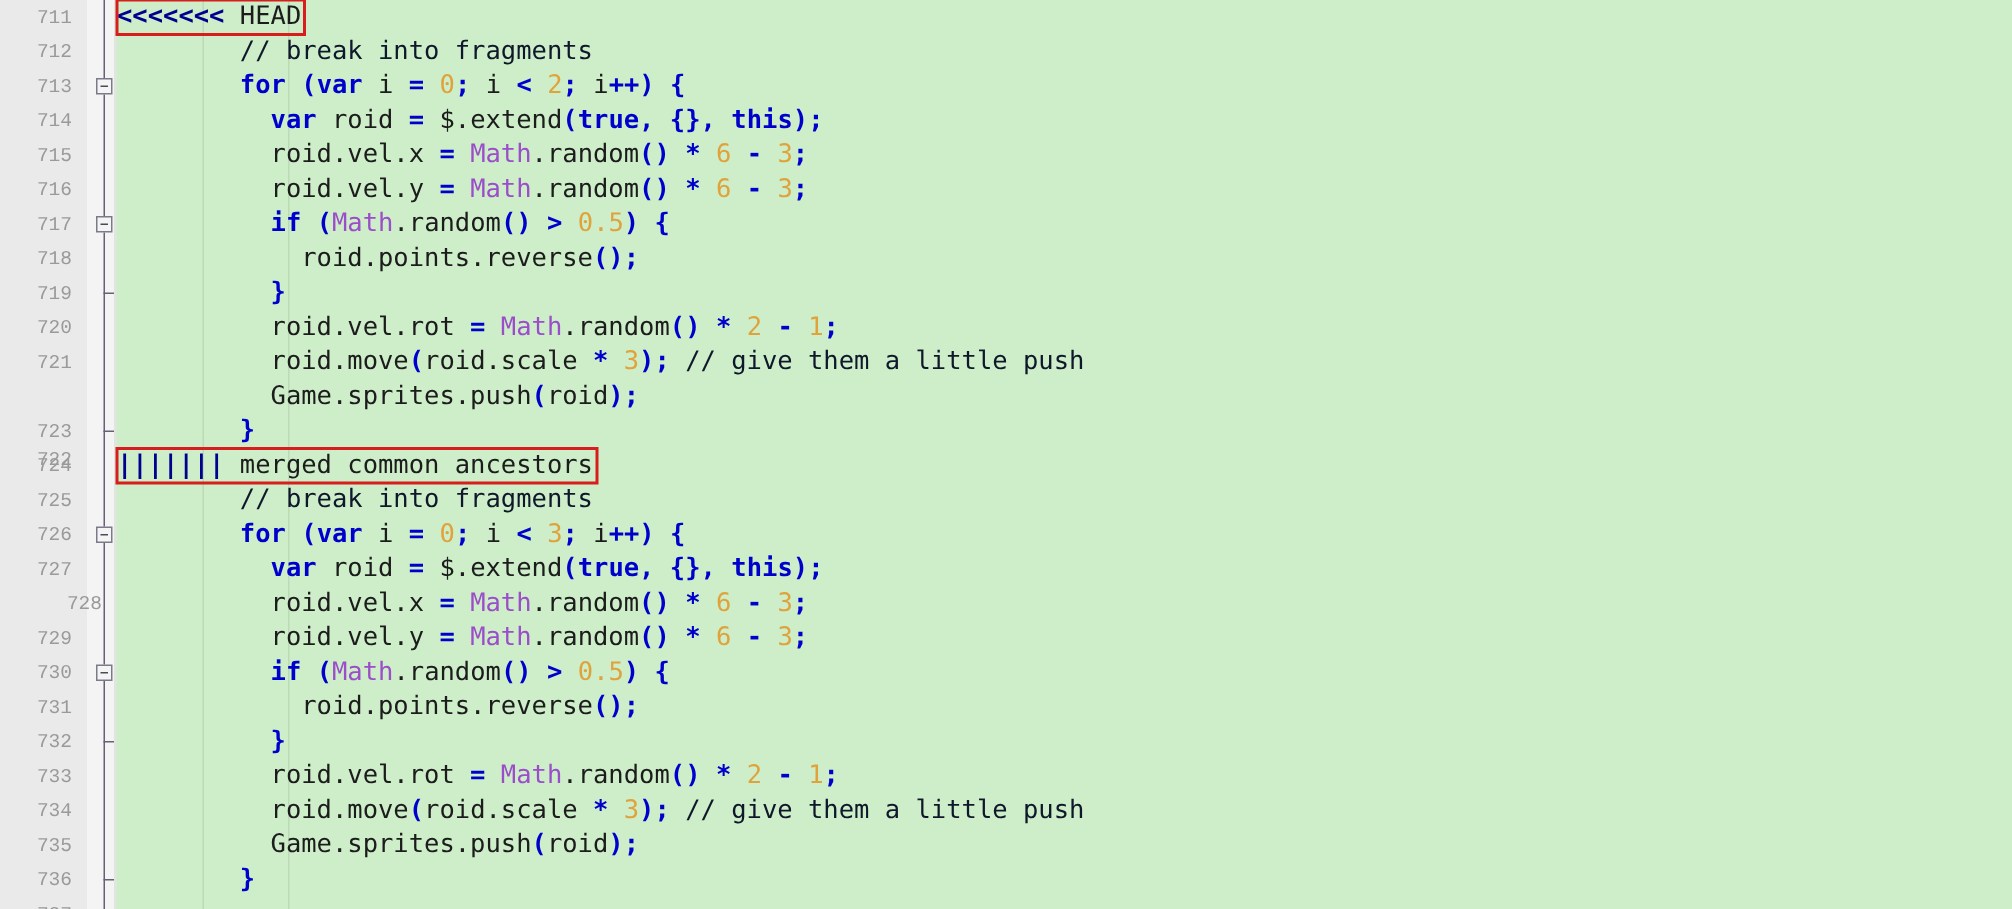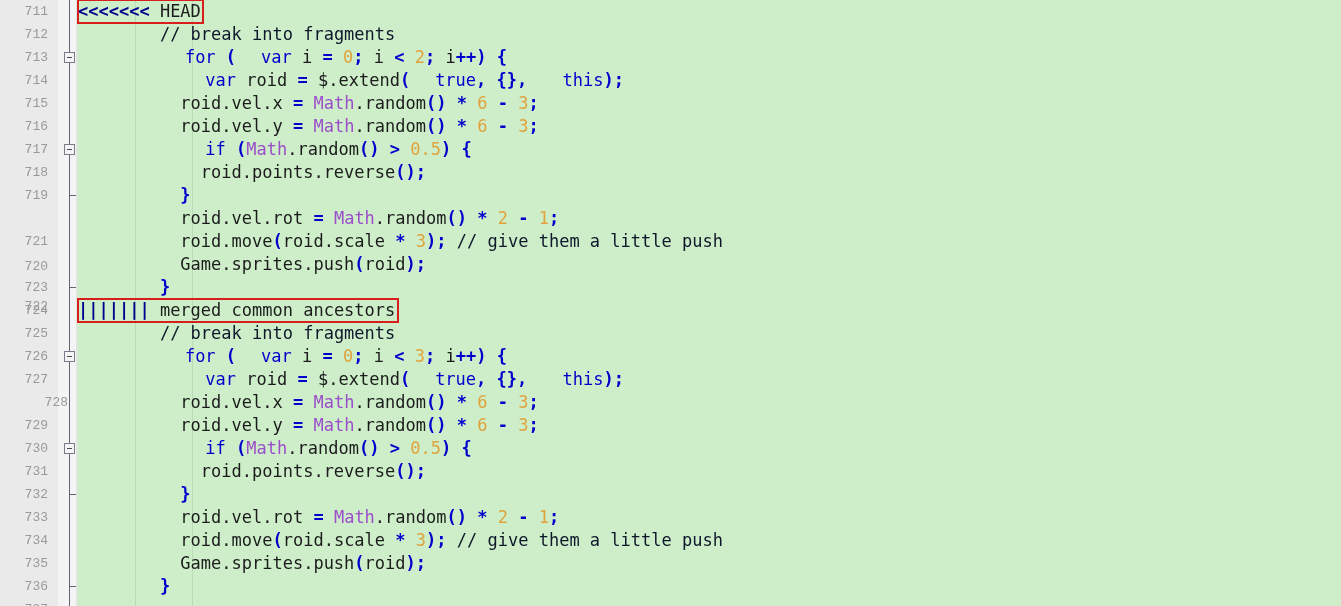--- a/index.html
+++ b/index.html
@@ -119,21 +119,21 @@
     height: 23px;
     line-height: 23px;
     white-space: pre;
     font-size: 17px;
     font-family: "DejaVu Sans Mono", "Liberation Mono", monospace;
     color: #1c1c1c;
     z-index: 2;
   }
 
   
-  .kw   { color: #0000cc; font-weight: normal; margin-left: 25px; }
+  .kw   { color: #0000cc; font-weight: bold; }
   .op   { color: #0000cc; font-weight: bold; }
   .num  { color: #e0a33c; }
   .cls  { color: #9b4dca; }
   .cmt  { color: #0f172a; }
   .pln  { color: #1c1c1c; }
   .cflt { color: #00008f; font-weight: bold; }
   .cflt-txt { color: #1c1c1c; }
 
   
   .conflict-box {
@@ -158,21 +158,21 @@
   <div id="lnums">
       <div class="lnum" style="top: 0px;">711</div>
       <div class="lnum" style="top: 23px;">712</div>
       <div class="lnum" style="top: 46px;">713</div>
       <div class="lnum" style="top: 69px;">714</div>
       <div class="lnum" style="top: 92px;">715</div>
       <div class="lnum" style="top: 115px;">716</div>
       <div class="lnum" style="top: 138px;">717</div>
       <div class="lnum" style="top: 161px;">718</div>
       <div class="lnum" style="top: 184px;">719</div>
-      <div class="lnum" style="top: 207px; margin-top: 48px;">720</div>
+      <div class="lnum" style="top: 207px;">720</div>
       <div class="lnum" style="top: 230px;">721</div>
       <div class="lnum" style="top: 253px; margin-top: 42px;">722</div>
       <div class="lnum" style="top: 276px;">723</div>
       <div class="lnum" style="top: 299px;">724</div>
       <div class="lnum" style="top: 322px;">725</div>
       <div class="lnum" style="top: 345px;">726</div>
       <div class="lnum" style="top: 368px;">727</div>
       <div class="lnum" style="top: 391px; margin-left: 20px;">728</div>
       <div class="lnum" style="top: 414px;">729</div>
       <div class="lnum" style="top: 437px;">730</div>

